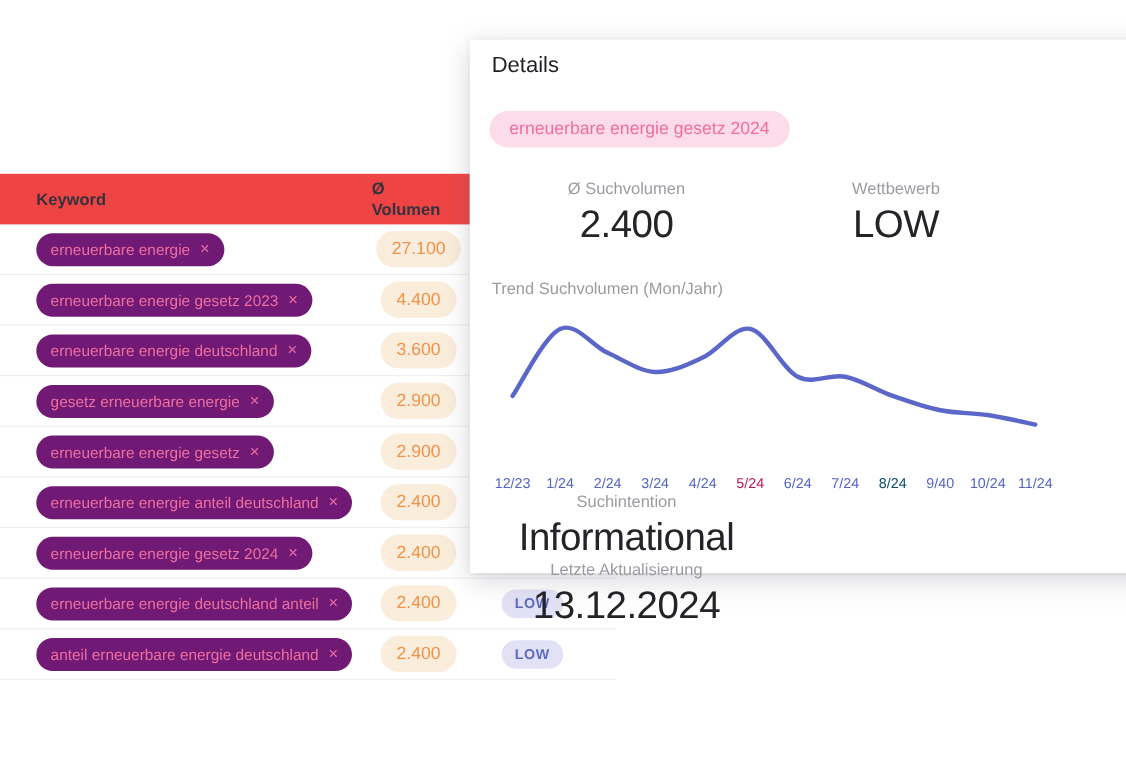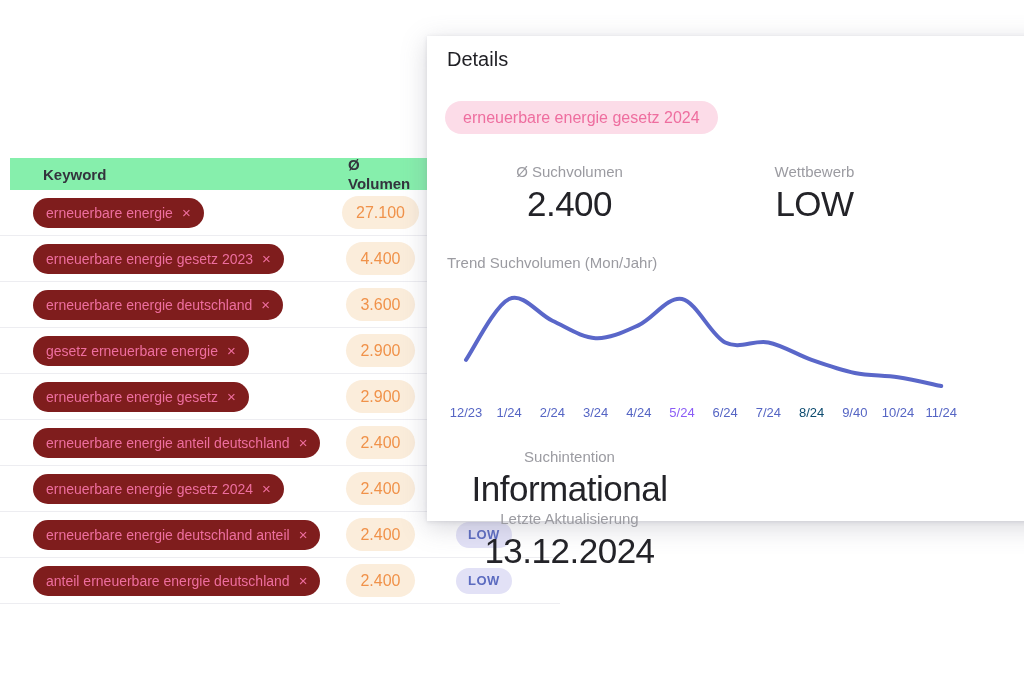--- a/index.html
+++ b/index.html
@@ -2,29 +2,29 @@
 <html><head>
 <meta charset="utf-8">
 <style>
   * { margin:0; padding:0; box-sizing:border-box; }
   html,body { background:#ffffff; }
   body { font-family:"Liberation Sans","DejaVu Sans",sans-serif; }
   .stage { position:relative; width:1024px; height:699px; background:#ffffff; overflow:hidden; }
 
   
   .ktable { position:absolute; left:0; top:158px; width:560px; }
-  .thead { display:flex; height:32px; background:#86efac;margin-left:10px; }
+  .thead { display:flex; height:46px; background:#ef4444; }
   .th-keyword { width:338px; padding-left:33px; display:flex; align-items:center;
                 font-size:15px; font-weight:700; color:#33333d; }
   .th-volume { display:flex; flex-direction:column; justify-content:center;
                font-size:15px; font-weight:700; color:#33333d; line-height:19px; }
   .trow { display:flex; align-items:center; height:46px; border-bottom:1px solid #ededf1; }
   .td-keyword { width:338px; padding-left:33px; }
   .kw-pill { display:inline-flex; align-items:center; gap:9px; height:30px; padding:0 13px;
-             border-radius:15px; background:#7f1d1d; color:#ee6e9f; font-size:14px; cursor:pointer; }
+             border-radius:15px; background:#701a75; color:#ee6e9f; font-size:14px; cursor:pointer; }
   .kw-x { font-size:15px; line-height:1; color:#ee6e9f; cursor:pointer; }
   .td-volume { width:85px; display:flex; justify-content:center; }
   .vol-pill { height:33px; line-height:33px; padding:0 14px; border-radius:17px;
               background:#fbeddb; color:#f0924a; font-size:16px; }
   .td-comp { margin-left:33px; }
   .low-badge { display:inline-block; height:26px; line-height:26px; padding:0 12px;
                border-radius:13px; background:#e2e1f6; color:#5c6bc0;
                font-size:13px; font-weight:700; letter-spacing:.5px; }
 
   
@@ -36,21 +36,21 @@
                padding:0 18px; border-radius:17px; background:#fcdce8; color:#ee6e9f; font-size:16px; }
   .stats-row { position:absolute; left:20px; right:20px; display:flex;text-align:center; }
   .stats-top { top:127px; }
   .stats-bottom { top:412px;flex-direction:column; }
   .stat { width:245px; }
   .stat-label { font-size:15px; color:#9b9ba1; margin-bottom:3px; }
   .stat-value { font-size:35px; line-height:42px; color:#232328; letter-spacing:-0.5px; }
   .trend-label { position:absolute; left:20px; top:218px; font-size:15px; color:#9b9ba1; }
   .chart-svg { position:absolute; left:0; top:248px; }
   .x-labels { position:absolute; left:0; top:369px; width:551px; height:16px; }
-  .x-label { position:absolute; transform:translateX(-50%); font-size:13px; color:#5565c4; white-space:nowrap; }
+  .x-label { position:absolute; transform:translateX(-50%); font-size:13px; color:#5565c4; white-space:nowrap;margin-top:27px; }
 </style>
 </head>
 <body>
 
 <div class="stage">
 
   <section class="ktable">
     <div class="thead">
       <div class="th-keyword">Keyword</div>
       <div class="th-volume">
@@ -215,21 +215,21 @@
 
     <svg class="chart-svg" id="trend-svg" width="551" height="125" viewBox="0 0 551 125">
       <path id="trend-path" fill="none" stroke-width="4" stroke-linecap="round" stroke-linejoin="round" d="M 39,75.9 C 46.2,65.75 67.8,21.525000000000002 82.2,15 C 96.60000000000001,8.474999999999998 111,30.225 125.4,36.75 C 139.8,43.275 154.20000000000002,53.425 168.60000000000002,54.15 C 183.00000000000003,54.875 197.4,47.625 211.8,41.1 C 226.20000000000002,34.575 240.6,12.1 255,15 C 269.4,17.9 283.80000000000007,51.25 298.20000000000005,58.5 C 312.6,65.75 327.00000000000006,55.6 341.40000000000003,58.5 C 355.8,61.4 370.20000000000005,70.825 384.6,75.9 C 399,80.97500000000001 413.40000000000003,86.05000000000001 427.8,88.95 C 442.2,91.85 456.6,91.125 471,93.3 C 485.4,95.475 507.00000000000006,100.55 514.2,102" stroke="#5a67c9"></path>
     </svg>
     <div class="x-labels" id="xlabels">
         <span class="x-label" style="left: 39px; color: rgb(85, 101, 196);">12/23</span>
         <span class="x-label" style="left: 82.2px; color: rgb(85, 101, 196);">1/24</span>
         <span class="x-label" style="left: 125.4px; color: rgb(85, 101, 196);">2/24</span>
         <span class="x-label" style="left: 168.6px; color: rgb(85, 101, 196);">3/24</span>
         <span class="x-label" style="left: 211.8px; color: rgb(85, 101, 196);">4/24</span>
-        <span class="x-label" style="left: 255px; color: #8b5cf6;">5/24</span>
+        <span class="x-label" style="left: 255px; color: #be185d;">5/24</span>
         <span class="x-label" style="left: 298.2px; color: rgb(85, 101, 196);">6/24</span>
         <span class="x-label" style="left: 341.4px; color: rgb(85, 101, 196);">7/24</span>
         <span class="x-label" style="left: 384.6px; color: #0c4a6e;">8/24</span>
         <span class="x-label" style="left: 427.8px; color: rgb(85, 101, 196);">9/40</span>
         <span class="x-label" style="left: 471px; color: rgb(85, 101, 196);">10/24</span>
         <span class="x-label" style="left: 514.2px; color: rgb(85, 101, 196);">11/24</span>
       </div>
 
     <div class="stats-row stats-bottom">
       <div class="stat">

